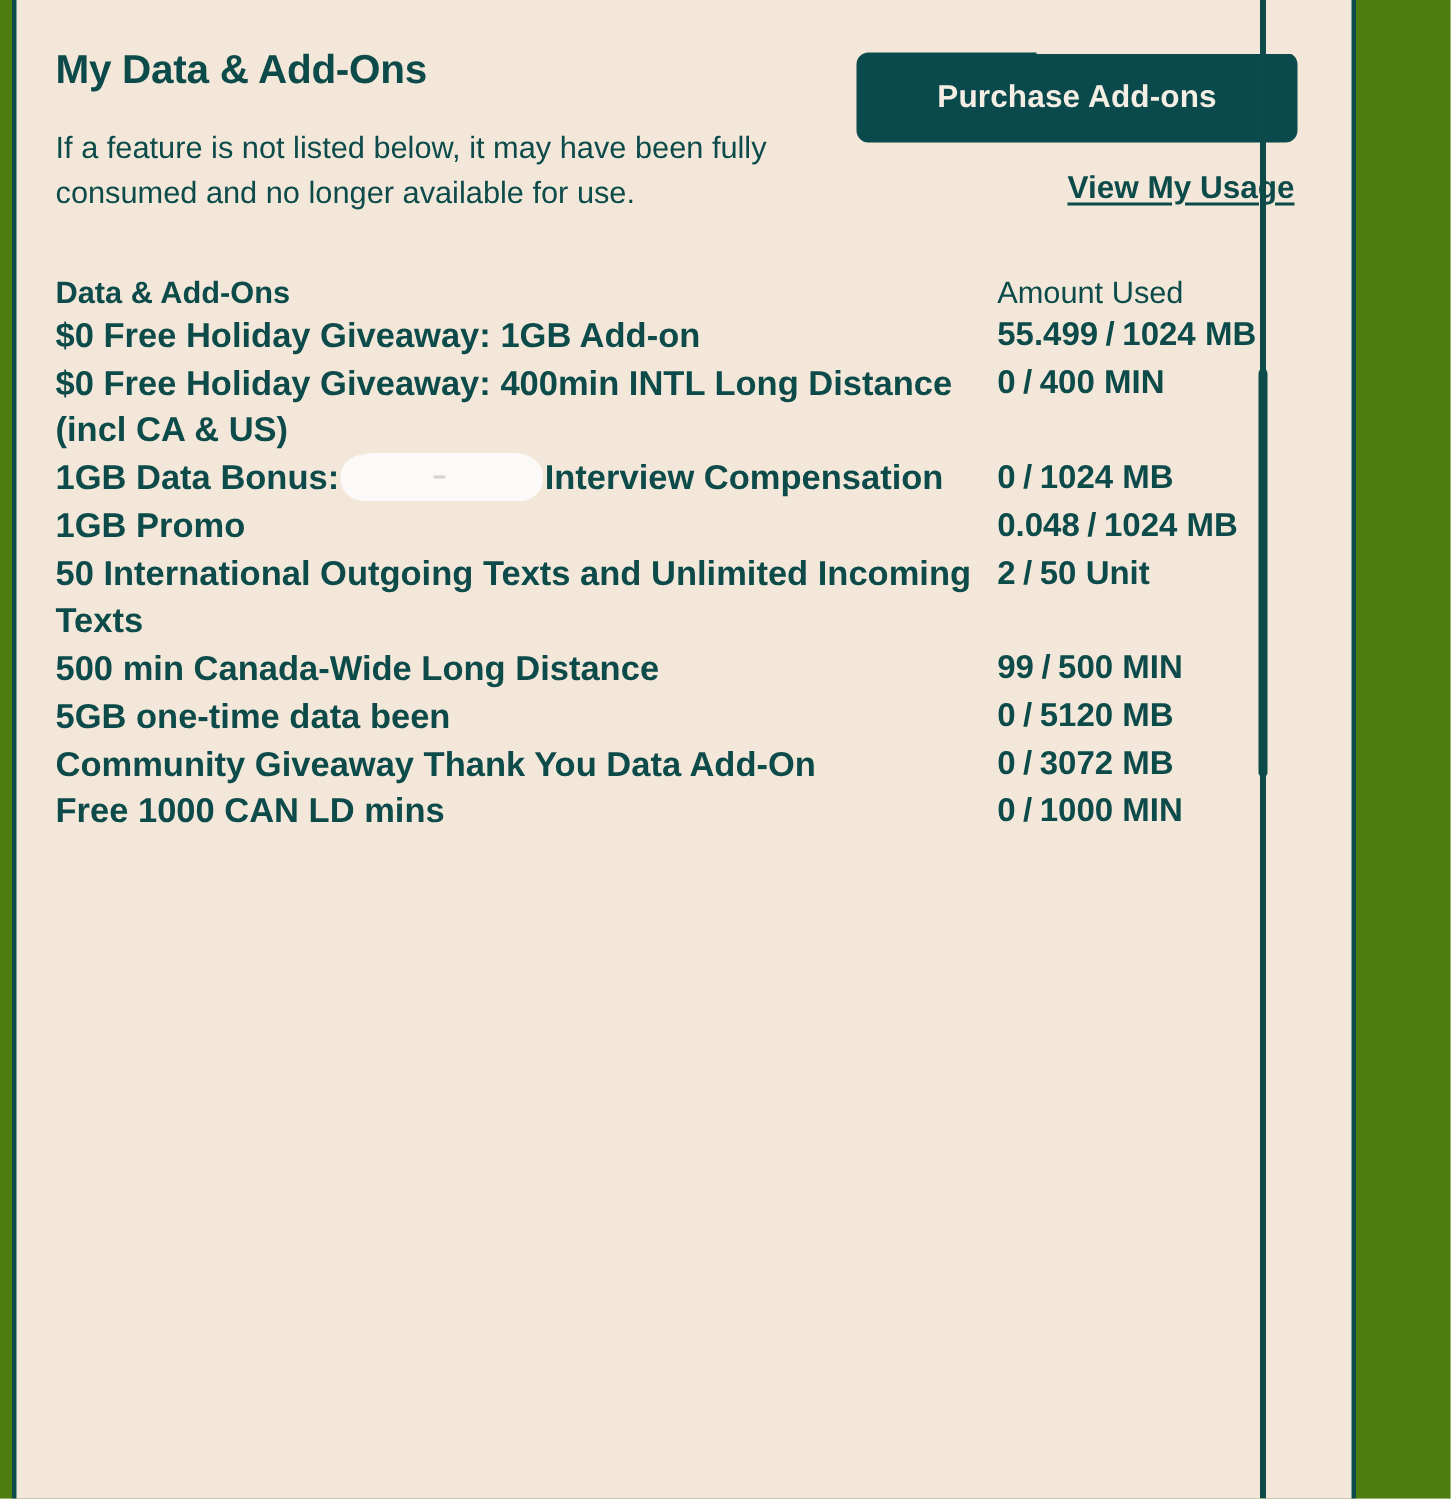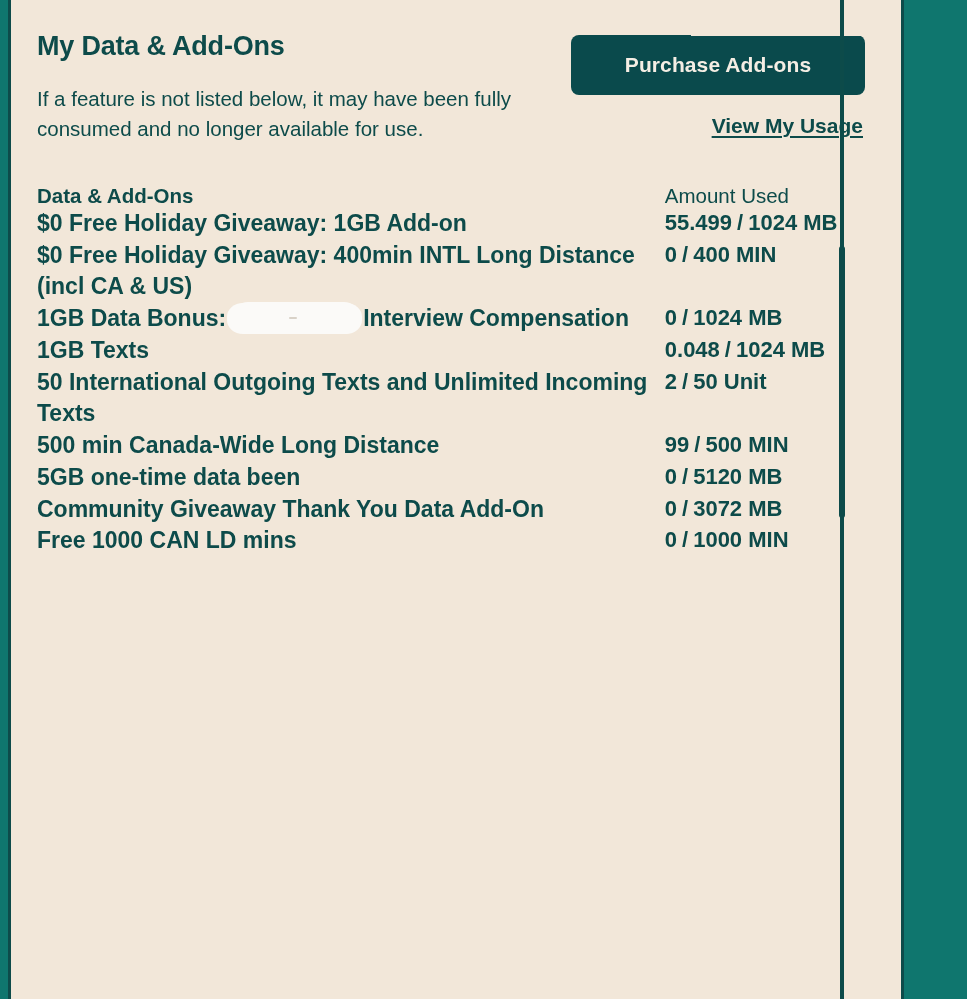--- a/index.html
+++ b/index.html
@@ -14,21 +14,21 @@
     overflow: hidden;
     font-family: "Liberation Sans", sans-serif;
     color: #0D4B4A;
   }
 
   
   #page {
     position: relative;
     width: 967px;
     height: 999px;
-    background: #0f766e;
+    background: #4d7c0f;
   }
 
   #card {
     position: absolute;
     left: 8px;
     top: 0;
     width: 896px;
     height: 999px;
     background: #F2E7D9;
     border-left: 3px solid #0D4B4A;
@@ -253,21 +253,21 @@
             </tr>
             <tr>
               <td class="col-name">$0 Free Holiday Giveaway: 400min INTL Long Distance (incl CA &amp; US)</td>
               <td class="col-amount"><span>0</span><span class="sep">/</span><span>400</span><span> MIN</span></td>
             </tr>
             <tr>
               <td class="col-name"><span>1GB Data Bonus:</span><span class="redaction"></span><span>Interview Compensation</span></td>
               <td class="col-amount"><span>0</span><span class="sep">/</span><span>1024</span><span> MB</span></td>
             </tr>
             <tr>
-              <td class="col-name">1GB Texts</td>
+              <td class="col-name">1GB Promo</td>
               <td class="col-amount"><span>0.048</span><span class="sep">/</span><span>1024</span><span> MB</span></td>
             </tr>
             <tr>
               <td class="col-name">50 International Outgoing Texts and Unlimited Incoming Texts</td>
               <td class="col-amount"><span>2</span><span class="sep">/</span><span>50</span><span> Unit</span></td>
             </tr>
             <tr>
               <td class="col-name">500 min Canada-Wide Long Distance</td>
               <td class="col-amount"><span>99</span><span class="sep">/</span><span>500</span><span> MIN</span></td>
             </tr>

